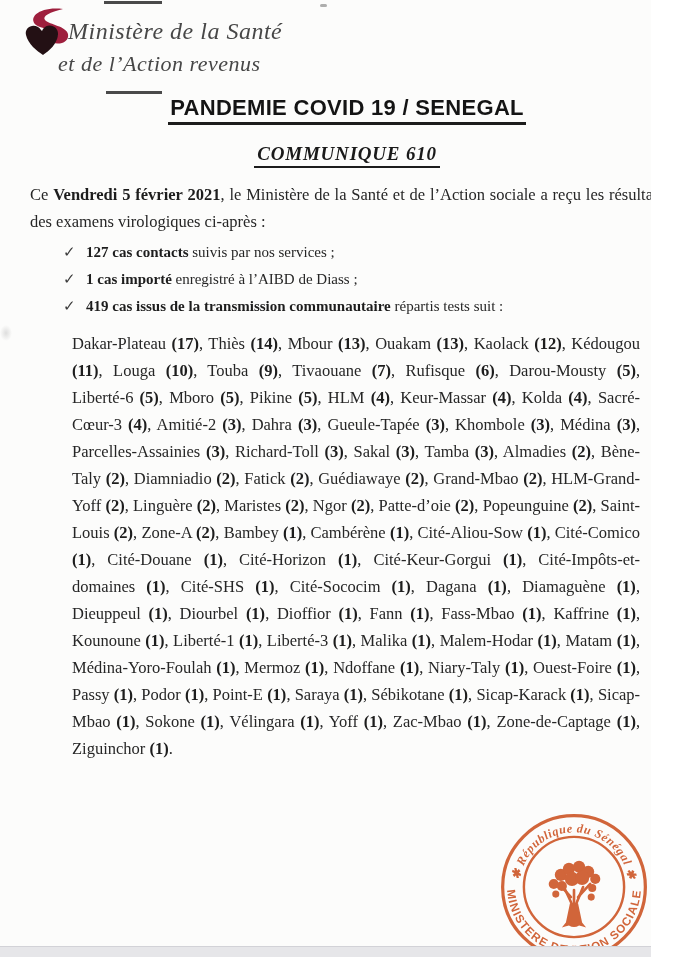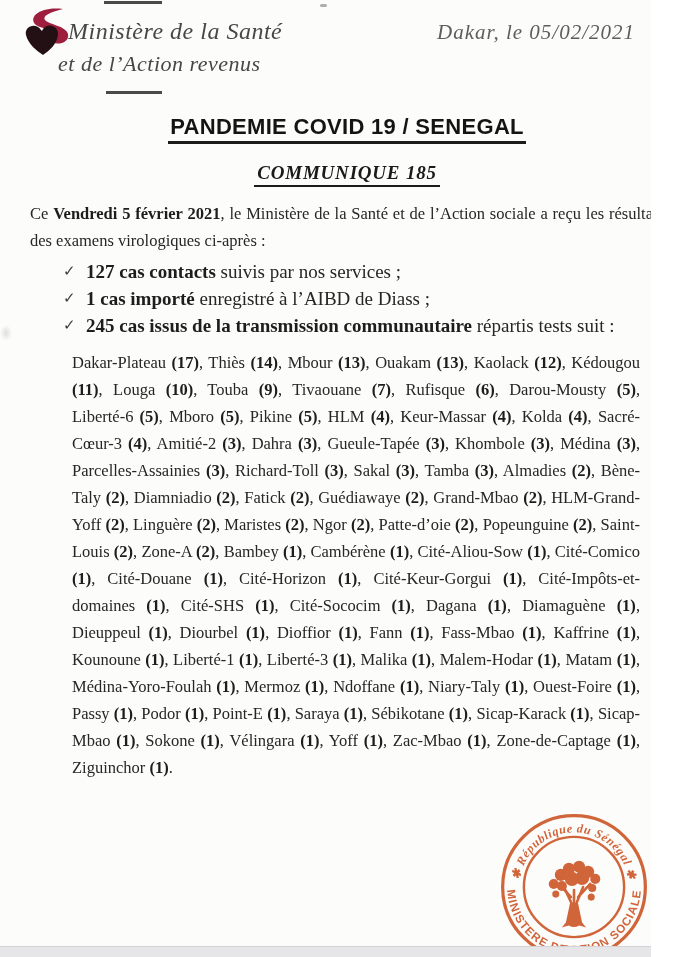--- a/index.html
+++ b/index.html
@@ -21,39 +21,39 @@
     position:absolute; left:58px; top:14px; color:#474747;
     font-style:italic; letter-spacing:.5px;
   }
   .ministry .m1 { font-size:24px; line-height:34px; padding-left:10px; }
   .ministry .m2 { font-size:22px; line-height:32px; }
   .dateline {
     position:absolute; right:16px; top:20px; color:#5d5d5d;
     font-style:italic; font-size:21px; letter-spacing:1px;
   }
   
-  .content { position:absolute; left:30px; top:114px; width:634px; }
+  .content { position:absolute; left:30px; top:95px; width:634px; }
   .title-wrap { text-align:center; }
   .title {
     display:inline-block; font-family:"Liberation Sans", sans-serif;
     font-weight:bold; font-size:22px; line-height:26px; color:#141414;
     border-bottom:3px solid #1c1c1c; padding:0 2px 1px 2px; letter-spacing:.3px;
   }
   .subtitle-wrap { text-align:center; margin-top:17px; }
   .subtitle {
     display:inline-block; font-weight:bold; font-style:italic;
     font-size:19px; line-height:24px; color:#1a1a1a;
     border-bottom:2.5px solid #1c1c1c; padding:0 3px 0 3px; letter-spacing:.8px;
   }
   .para { margin:0; font-size:16.5px; line-height:27px; text-align:justify; }
   .para.first { margin-top:13px; }
   .bullets { margin-top:4px; }
   .bullet { display:flex; align-items:flex-start; line-height:27px; }
   .check { width:23px; margin-left:33px; color:#3c3c3c; font-size:15px; flex:none; }
-  .btext { flex:1; font-size:19px; }
+  .btext { flex:1; font-size:15px; }
   .cases {
     margin:10px 0 0 42px; width:568px;
     font-size:16.5px; line-height:27px; text-align:justify;
   }
   b { font-weight:bold; color:#1d1d1d; }
   
   .stamp { position:absolute; left:491px; top:804px; width:166px; height:166px;
     color:#cd5526; opacity:.9; z-index:1; }
   .stamp .ring-sans { font-family:"Liberation Sans", sans-serif; font-weight:bold; }
   .stamp .ring-serif { font-family:"Liberation Serif", serif; font-style:italic; font-weight:bold; }
@@ -72,44 +72,43 @@
   <svg class="logo" viewBox="0 0 56 58" style="color: rgb(158, 31, 61);">
     <path fill="currentColor" d="M42,3 C20,0 6,11 15,19 C20,23 31,22 35,26 C39,30 34,35 26,33 C33,41 49,38 47,28 C45,20 29,19 24,14 C21,10 29,6 42,3 Z"></path>
     <path fill="#231014" d="M20,24 C15,16 3,20 5,29 C7,38 16,45 22,49 C28,45 36,38 37,29 C38,20 27,16 22,23 L21,25 Z"></path>
   </svg>
   <div class="rule rule-top"></div>
   <div class="ministry">
     <div class="m1">Ministère de la Santé</div>
     <div class="m2">et de l’Action revenus</div>
   </div>
   <div class="rule rule-bottom"></div>
-  <div class="dateline">Dakar, le 05/02/2021</div>
 
   <div class="content">
     <div class="title-wrap">
       <span class="title">PANDEMIE COVID 19 / SENEGAL</span>
     </div>
     <div class="subtitle-wrap">
-      <span class="subtitle">COMMUNIQUE 185</span>
+      <span class="subtitle">COMMUNIQUE 610</span>
     </div>
 
     <p class="para first"><span>Ce </span><b>Vendredi 5 février 2021</b><span>, le Ministère de la Santé et de l’Action sociale a reçu les résultats des examens virologiques ci-après :</span></p>
 
     <div class="bullets">
       <div class="bullet">
         <span class="check">✓</span>
         <span class="btext"><b>127 cas contacts</b><span> suivis par nos services ;</span></span>
       </div>
       <div class="bullet">
         <span class="check">✓</span>
         <span class="btext"><b>1 cas importé</b><span> enregistré à l’AIBD de Diass ;</span></span>
       </div>
       <div class="bullet">
         <span class="check">✓</span>
-        <span class="btext"><b>245 cas issus de la transmission communautaire</b><span> répartis tests suit :</span></span>
+        <span class="btext"><b>419 cas issus de la transmission communautaire</b><span> répartis tests suit :</span></span>
       </div>
     </div>
 
     <p class="cases"><span>Dakar-Plateau </span><b>(17)</b><span>, </span><span>Thiès </span><b>(14)</b><span>, </span><span>Mbour </span><b>(13)</b><span>, </span><span>Ouakam </span><b>(13)</b><span>, </span><span>Kaolack </span><b>(12)</b><span>, </span><span>Kédougou </span><b>(11)</b><span>, </span><span>Louga </span><b>(10)</b><span>, </span><span>Touba </span><b>(9)</b><span>, </span><span>Tivaouane </span><b>(7)</b><span>, </span><span>Rufisque </span><b>(6)</b><span>, </span><span>Darou-Mousty </span><b>(5)</b><span>, </span><span>Liberté-6 </span><b>(5)</b><span>, </span><span>Mboro </span><b>(5)</b><span>, </span><span>Pikine </span><b>(5)</b><span>, </span><span>HLM </span><b>(4)</b><span>, </span><span>Keur-Massar </span><b>(4)</b><span>, </span><span>Kolda </span><b>(4)</b><span>, </span><span>Sacré-Cœur-3 </span><b>(4)</b><span>, </span><span>Amitié-2 </span><b>(3)</b><span>, </span><span>Dahra </span><b>(3)</b><span>, </span><span>Gueule-Tapée </span><b>(3)</b><span>, </span><span>Khombole </span><b>(3)</b><span>, </span><span>Médina </span><b>(3)</b><span>, </span><span>Parcelles-Assainies </span><b>(3)</b><span>, </span><span>Richard-Toll </span><b>(3)</b><span>, </span><span>Sakal </span><b>(3)</b><span>, </span><span>Tamba </span><b>(3)</b><span>, </span><span>Almadies </span><b>(2)</b><span>, </span><span>Bène-Taly </span><b>(2)</b><span>, </span><span>Diamniadio </span><b>(2)</b><span>, </span><span>Fatick </span><b>(2)</b><span>, </span><span>Guédiawaye </span><b>(2)</b><span>, </span><span>Grand-Mbao </span><b>(2)</b><span>, </span><span>HLM-Grand-Yoff </span><b>(2)</b><span>, </span><span>Linguère </span><b>(2)</b><span>, </span><span>Maristes </span><b>(2)</b><span>, </span><span>Ngor </span><b>(2)</b><span>, </span><span>Patte-d’oie </span><b>(2)</b><span>, </span><span>Popeunguine </span><b>(2)</b><span>, </span><span>Saint-Louis </span><b>(2)</b><span>, </span><span>Zone-A </span><b>(2)</b><span>, </span><span>Bambey </span><b>(1)</b><span>, </span><span>Cambérène </span><b>(1)</b><span>, </span><span>Cité-Aliou-Sow </span><b>(1)</b><span>, </span><span>Cité-Comico </span><b>(1)</b><span>, </span><span>Cité-Douane </span><b>(1)</b><span>, </span><span>Cité-Horizon </span><b>(1)</b><span>, </span><span>Cité-Keur-Gorgui </span><b>(1)</b><span>, </span><span>Cité-Impôts-et-domaines </span><b>(1)</b><span>, </span><span>Cité-SHS </span><b>(1)</b><span>, </span><span>Cité-Sococim </span><b>(1)</b><span>, </span><span>Dagana </span><b>(1)</b><span>, </span><span>Diamaguène </span><b>(1)</b><span>, </span><span>Dieuppeul </span><b>(1)</b><span>, </span><span>Diourbel </span><b>(1)</b><span>, </span><span>Dioffior </span><b>(1)</b><span>, </span><span>Fann </span><b>(1)</b><span>, </span><span>Fass-Mbao </span><b>(1)</b><span>, </span><span>Kaffrine </span><b>(1)</b><span>, </span><span>Kounoune </span><b>(1)</b><span>, </span><span>Liberté-1 </span><b>(1)</b><span>, </span><span>Liberté-3 </span><b>(1)</b><span>, </span><span>Malika </span><b>(1)</b><span>, </span><span>Malem-Hodar </span><b>(1)</b><span>, </span><span>Matam </span><b>(1)</b><span>, </span><span>Médina-Yoro-Foulah </span><b>(1)</b><span>, </span><span>Mermoz </span><b>(1)</b><span>, </span><span>Ndoffane </span><b>(1)</b><span>, </span><span>Niary-Taly </span><b>(1)</b><span>, </span><span>Ouest-Foire </span><b>(1)</b><span>, </span><span>Passy </span><b>(1)</b><span>, </span><span>Podor </span><b>(1)</b><span>, </span><span>Point-E </span><b>(1)</b><span>, </span><span>Saraya </span><b>(1)</b><span>, </span><span>Sébikotane </span><b>(1)</b><span>, </span><span>Sicap-Karack </span><b>(1)</b><span>, </span><span>Sicap-Mbao </span><b>(1)</b><span>, </span><span>Sokone </span><b>(1)</b><span>, </span><span>Vélingara </span><b>(1)</b><span>, </span><span>Yoff </span><b>(1)</b><span>, </span><span>Zac-Mbao </span><b>(1)</b><span>, </span><span>Zone-de-Captage </span><b>(1)</b><span>, </span><span>Ziguinchor </span><b>(1)</b><span>.</span></p>
   </div>
 
   <svg class="stamp" viewBox="0 0 164 164" style="color: rgb(205, 85, 38);">
     <g fill="none" stroke="currentColor">
       <circle cx="82" cy="82" r="70.5" stroke-width="3.2"></circle>
       <circle cx="82" cy="82" r="49.5" stroke-width="2.4"></circle>

